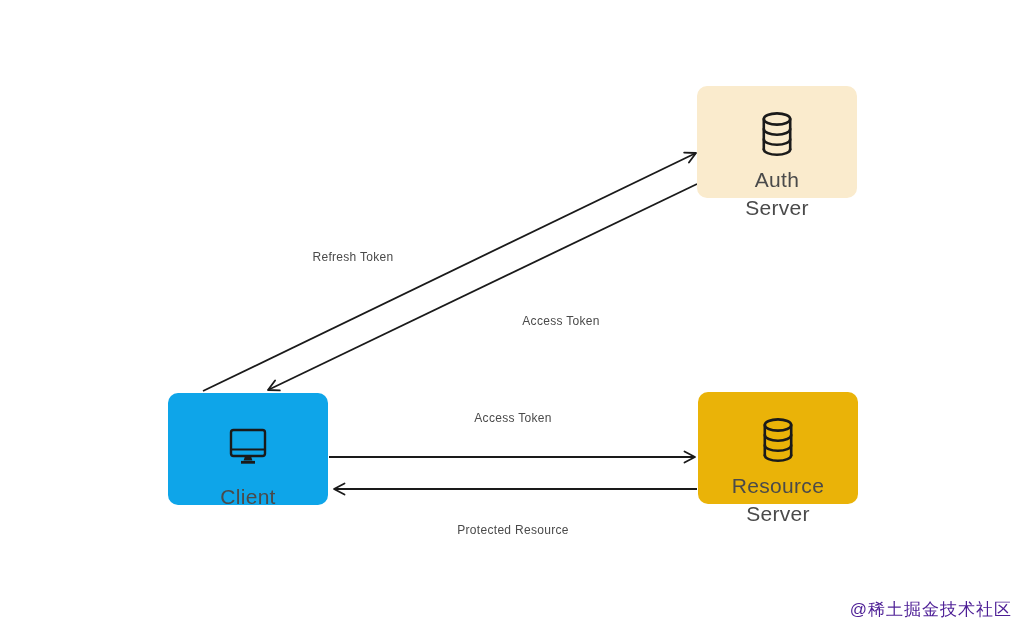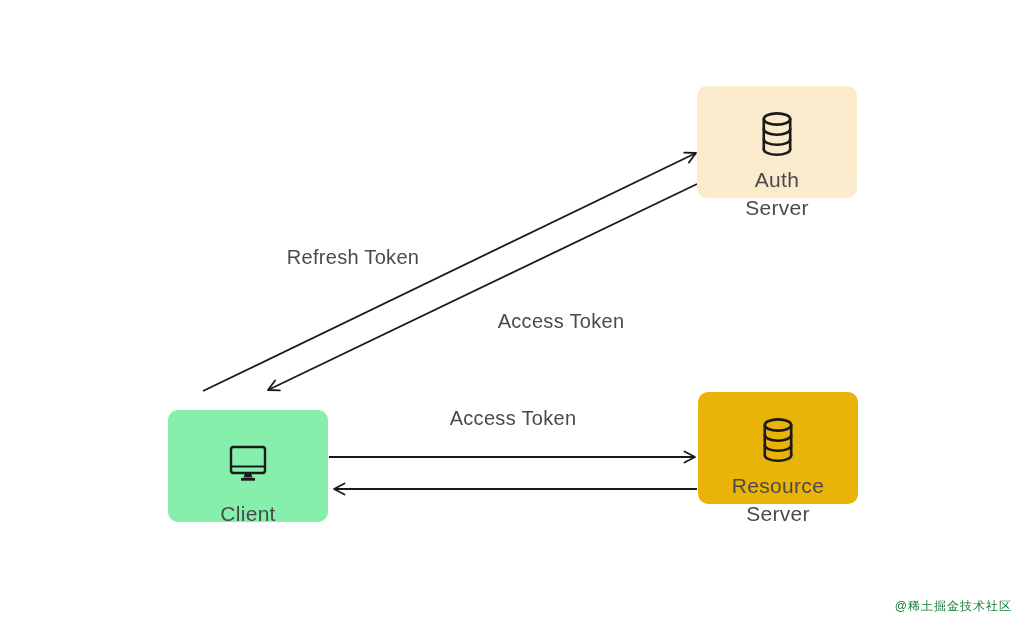--- a/index.html
+++ b/index.html
@@ -18,60 +18,60 @@
   .edge-layer {
     position: absolute;
     left: 0;
     top: 0;
     width: 1024px;
     height: 640px;
   }
   .edge-label {
     position: absolute;
     transform: translate(-50%, -50%);
-    font-size: 20px;
+    font-size: 12px;
     color: #4a4a4a;
     white-space: nowrap;
     letter-spacing: 0.3px;
   }
   .node {
     position: absolute;
     width: 160px;
     height: 112px;
     border-radius: 10px;
     display: flex;
     flex-direction: column;
     align-items: center;
     box-sizing: border-box;
   }
   .node-auth { left: 697px; top: 86px; background: #FAEBCD; }
   .node-resource { left: 698px; top: 392px; background: #eab308; }
-  .node-client { left: 168px; top: 410px; background: #86efac; }
+  .node-client { left: 168px; top: 393px; background: #0ea5e9; }
   .node .icon {
     display: block;
     line-height: 0;
   }
   .node-auth .icon, .node-resource .icon { margin-top: 25px; }
   .node-client .icon { margin-top: 34px; }
   .node-label {
     margin-top: 9px;
     font-size: 21px;
     line-height: 28px;
     color: #4a4a4a;
     text-align: center;
     letter-spacing: 0.3px;
   }
   .node-client .node-label { margin-top: 16px; }
   .node-label span { display: block; }
   .watermark {
     position: absolute;
     right: 12px;
     top: 598px;
-    font-size: 12px;
-    color: #15803d;
+    font-size: 17px;
+    color: #4c1d95;
     letter-spacing: 1px;
   }
 </style>
 </head>
 <body>
 
 <div class="canvas">
 
   <svg class="edge-layer" width="1024" height="640" viewBox="0 0 1024 640" xmlns="http://www.w3.org/2000/svg">
     <defs>
@@ -84,20 +84,21 @@
     <line x1="329" y1="457" x2="695" y2="457" stroke="#1a1a1a" stroke-width="1.8" marker-end="url(#arrowhead)"></line>
     <line x1="697" y1="489" x2="334" y2="489" stroke="#1a1a1a" stroke-width="1.8" marker-end="url(#arrowhead)"></line>
   </svg>
 
   <div class="edge-label" style="left:353px; top:257px;">Refresh Token</div>
 
   <div class="edge-label" style="left:561px; top:321px;">Access Token</div>
 
   <div class="edge-label" style="left:513px; top:418px;">Access Token</div>
 
+  <div class="edge-label" style="left:513px; top:530px;">Protected Resource</div>
 
   <div class="node node-auth">
     <span class="icon">
       <svg width="36" height="46" viewBox="0 0 36 46" xmlns="http://www.w3.org/2000/svg" fill="none" stroke="#1a1a1a" stroke-width="2.6" stroke-linecap="round">
         <ellipse cx="18" cy="8" rx="13.2" ry="5.6"></ellipse>
         <path d="M4.8,8 V38.2"></path>
         <path d="M31.2,8 V38.2"></path>
         <path d="M4.8,18.1 A13.2,5.6 0 0 0 31.2,18.1"></path>
         <path d="M4.8,28.2 A13.2,5.6 0 0 0 31.2,28.2"></path>
         <path d="M4.8,38.2 A13.2,5.6 0 0 0 31.2,38.2"></path>

